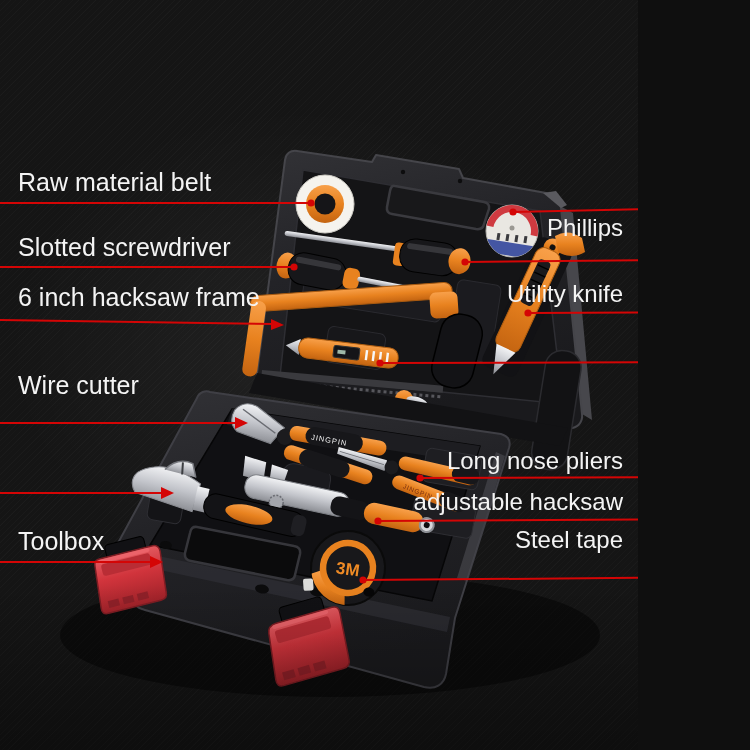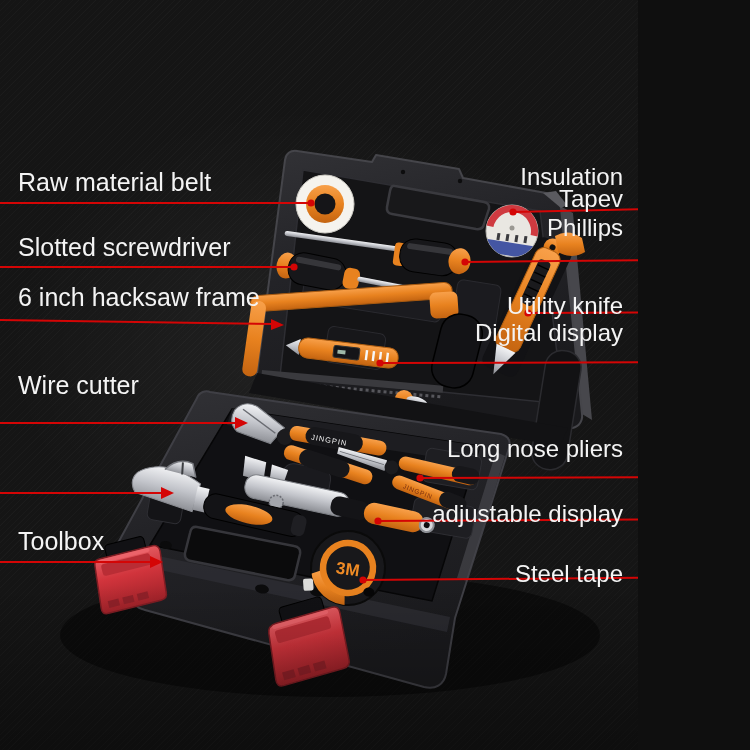--- a/index.html
+++ b/index.html
@@ -13,21 +13,21 @@
   }
   .stage::after{
     content:"";position:absolute;inset:0;pointer-events:none;
     background:linear-gradient(to bottom, rgba(0,0,0,0) 78%, rgba(0,0,0,0.35) 100%);
   }
   svg{position:absolute;left:0;top:0;}
   svg text{font-family:"Liberation Sans", sans-serif;}
   .lbl{position:absolute;color:#f4f4f4;white-space:nowrap;z-index:5;}
   .lbl-l{left:18px;font-size:25px;line-height:26px;}
   .lbl-r{right:15px;text-align:right;font-size:24px;line-height:22px;}
-  .lbl-r.one{line-height:26px;margin-top:12px;}
+  .lbl-r.one{line-height:26px;}
 </style>
 </head>
 <body>
 
 <div class="stage">
 
   <svg width="750" height="750" viewBox="0 0 750 750">
     <defs>
       <linearGradient id="gCase" x1="0" y1="0" x2="0.3" y2="1">
         <stop offset="0" stop-color="#323236"></stop>
@@ -318,28 +318,23 @@
         </g>
     </g>
   </svg>
 
   <div class="lbl lbl-l" style="top:169px">Raw material belt</div>
   <div class="lbl lbl-l" style="top:234px">Slotted screwdriver</div>
   <div class="lbl lbl-l" style="top:284px">6 inch hacksaw frame</div>
   <div class="lbl lbl-l" style="top:372px">Wire cutter</div>
   <div class="lbl lbl-l" style="top:528px">Toolbox</div>
 
-  <div class="lbl lbl-r" style="top:166px">
-    <div>Insulation</div>
-    <div>Tapev</div>
-  </div>
   <div class="lbl lbl-r" style="top:217px">
     <div>Phillips</div>
   </div>
   <div class="lbl lbl-r one" style="top:281px">Utility knife</div>
   <div class="lbl lbl-r" style="top:322px">
-    <div>Digital display</div>
   </div>
-  <div class="lbl lbl-r one" style="top:424px">Long nose pliers</div>
-  <div class="lbl lbl-r one" style="top:489px">adjustable display</div>
-  <div class="lbl lbl-r one" style="top:549px">Steel tape</div>
+  <div class="lbl lbl-r one" style="top:448px">Long nose pliers</div>
+  <div class="lbl lbl-r one" style="top:489px">adjustable hacksaw</div>
+  <div class="lbl lbl-r one" style="top:527px">Steel tape</div>
 
 </div>
 
 </body></html>

